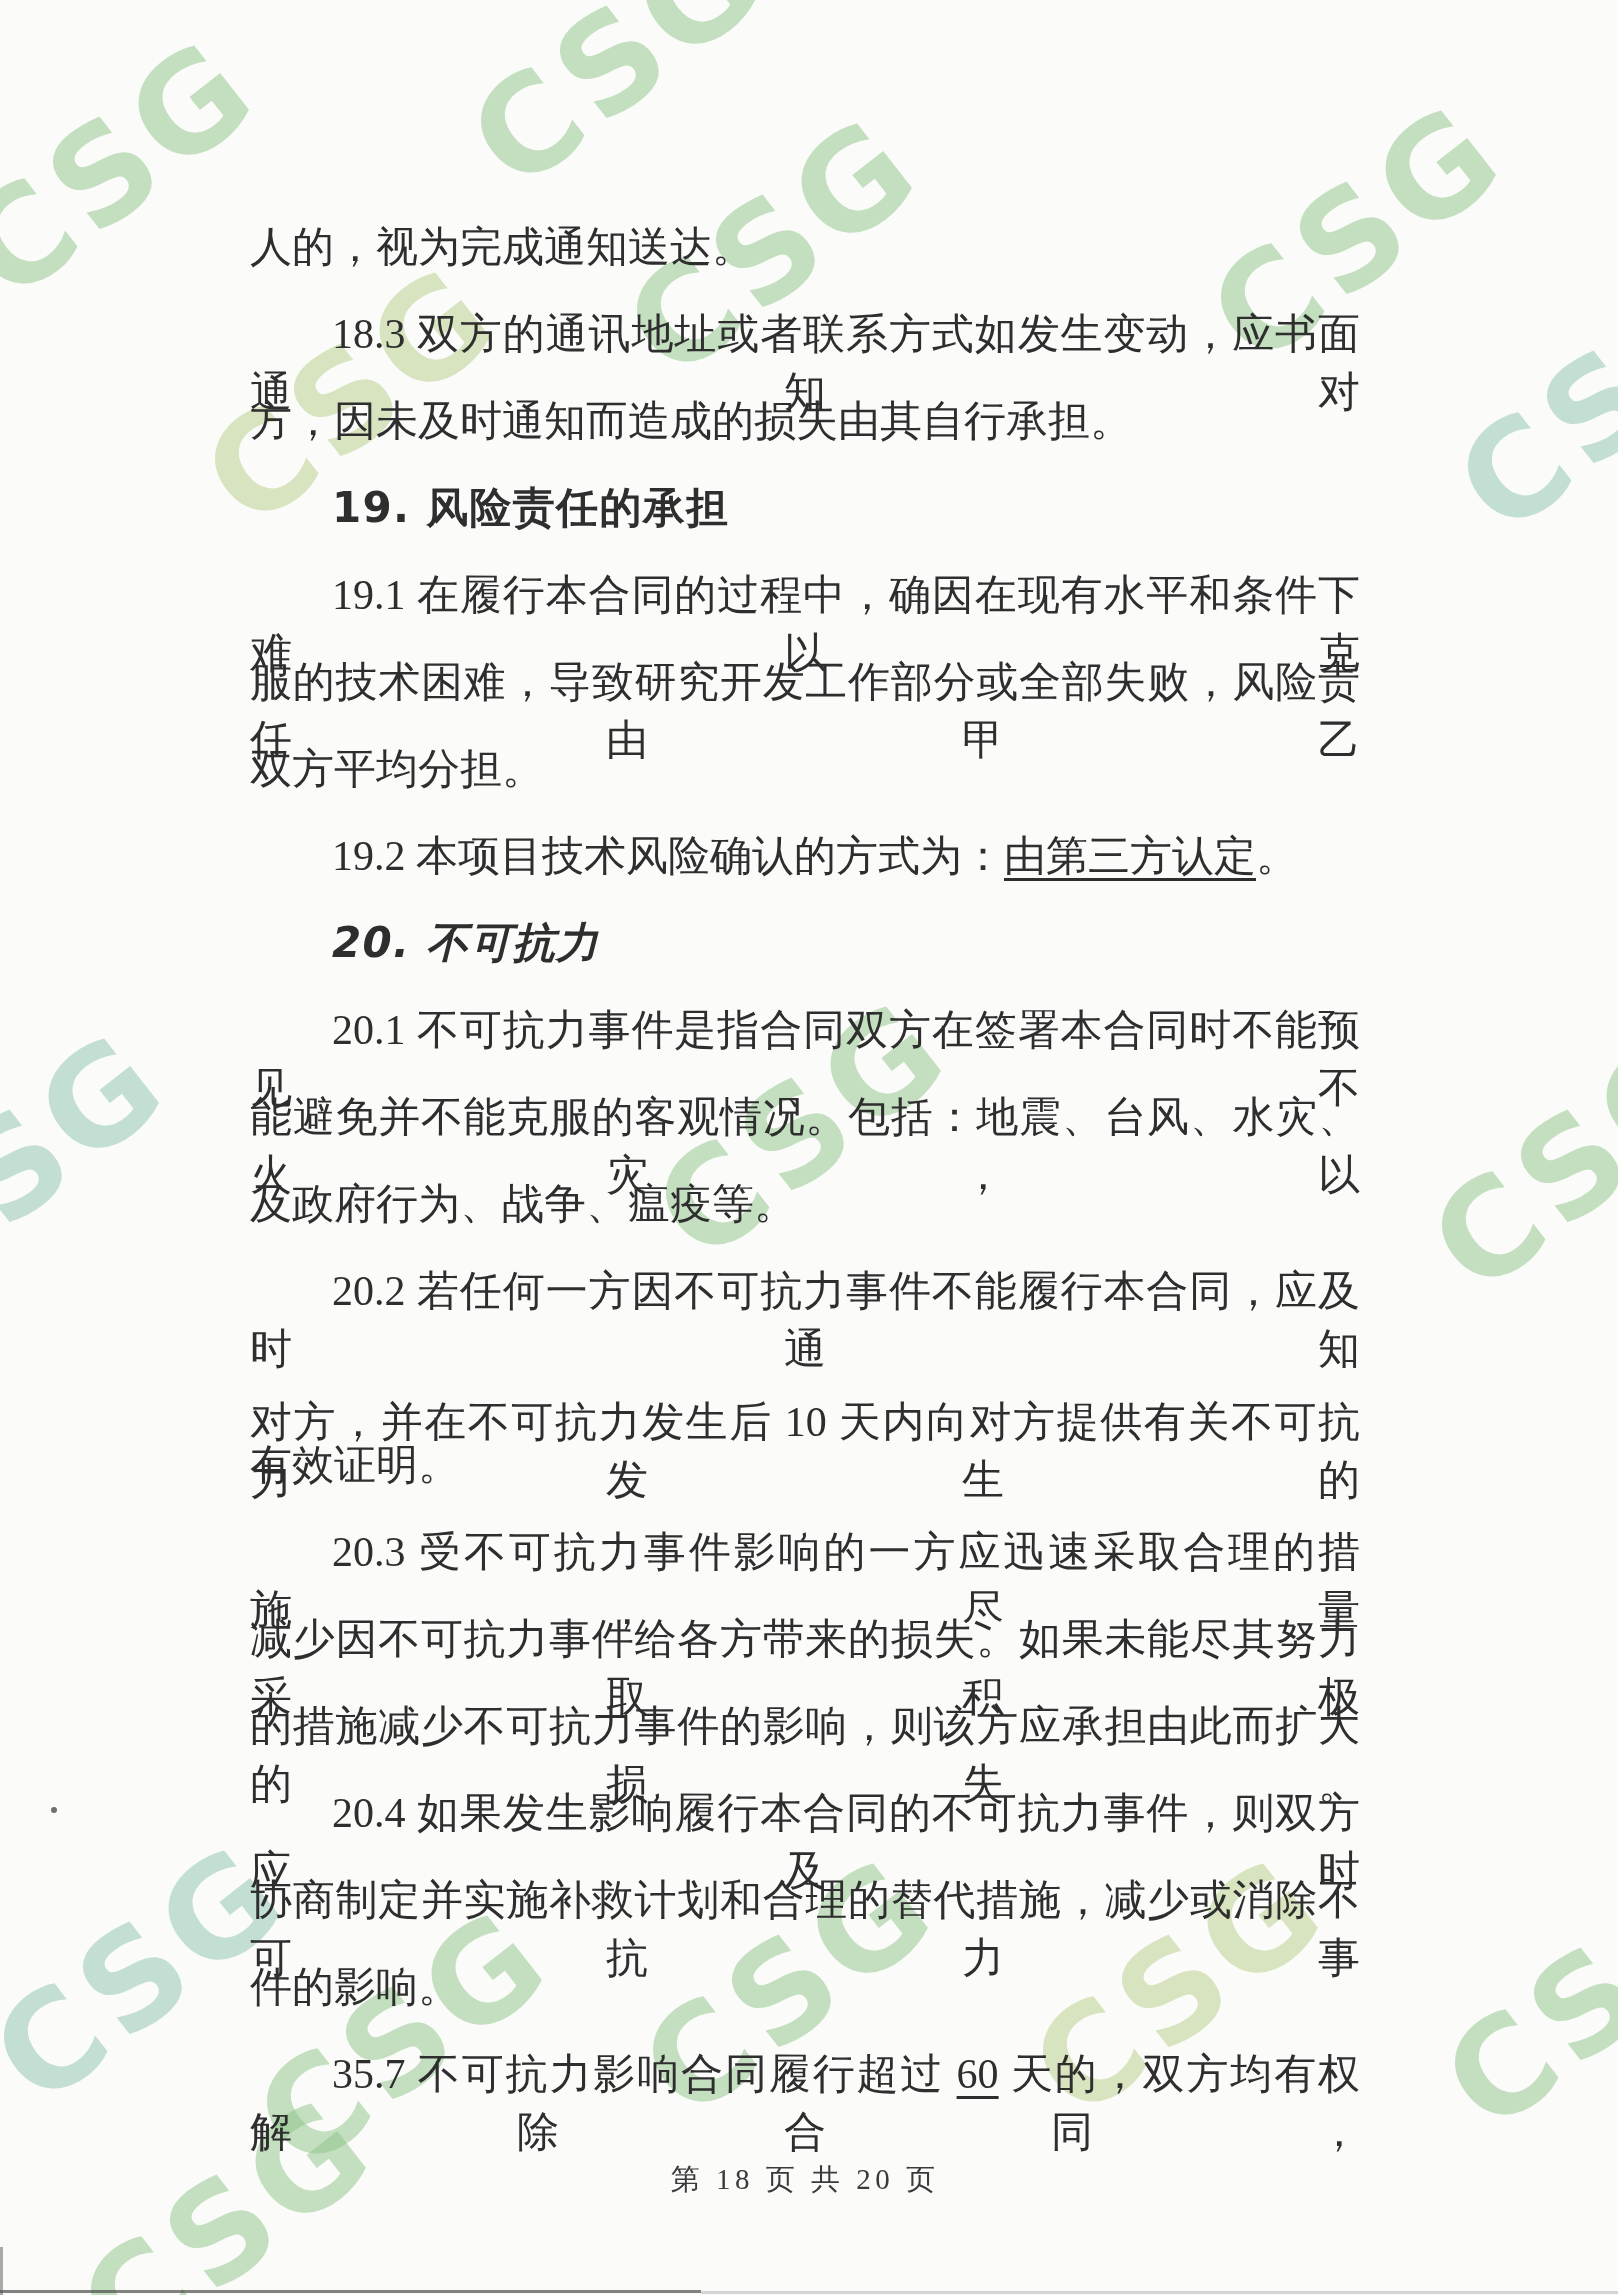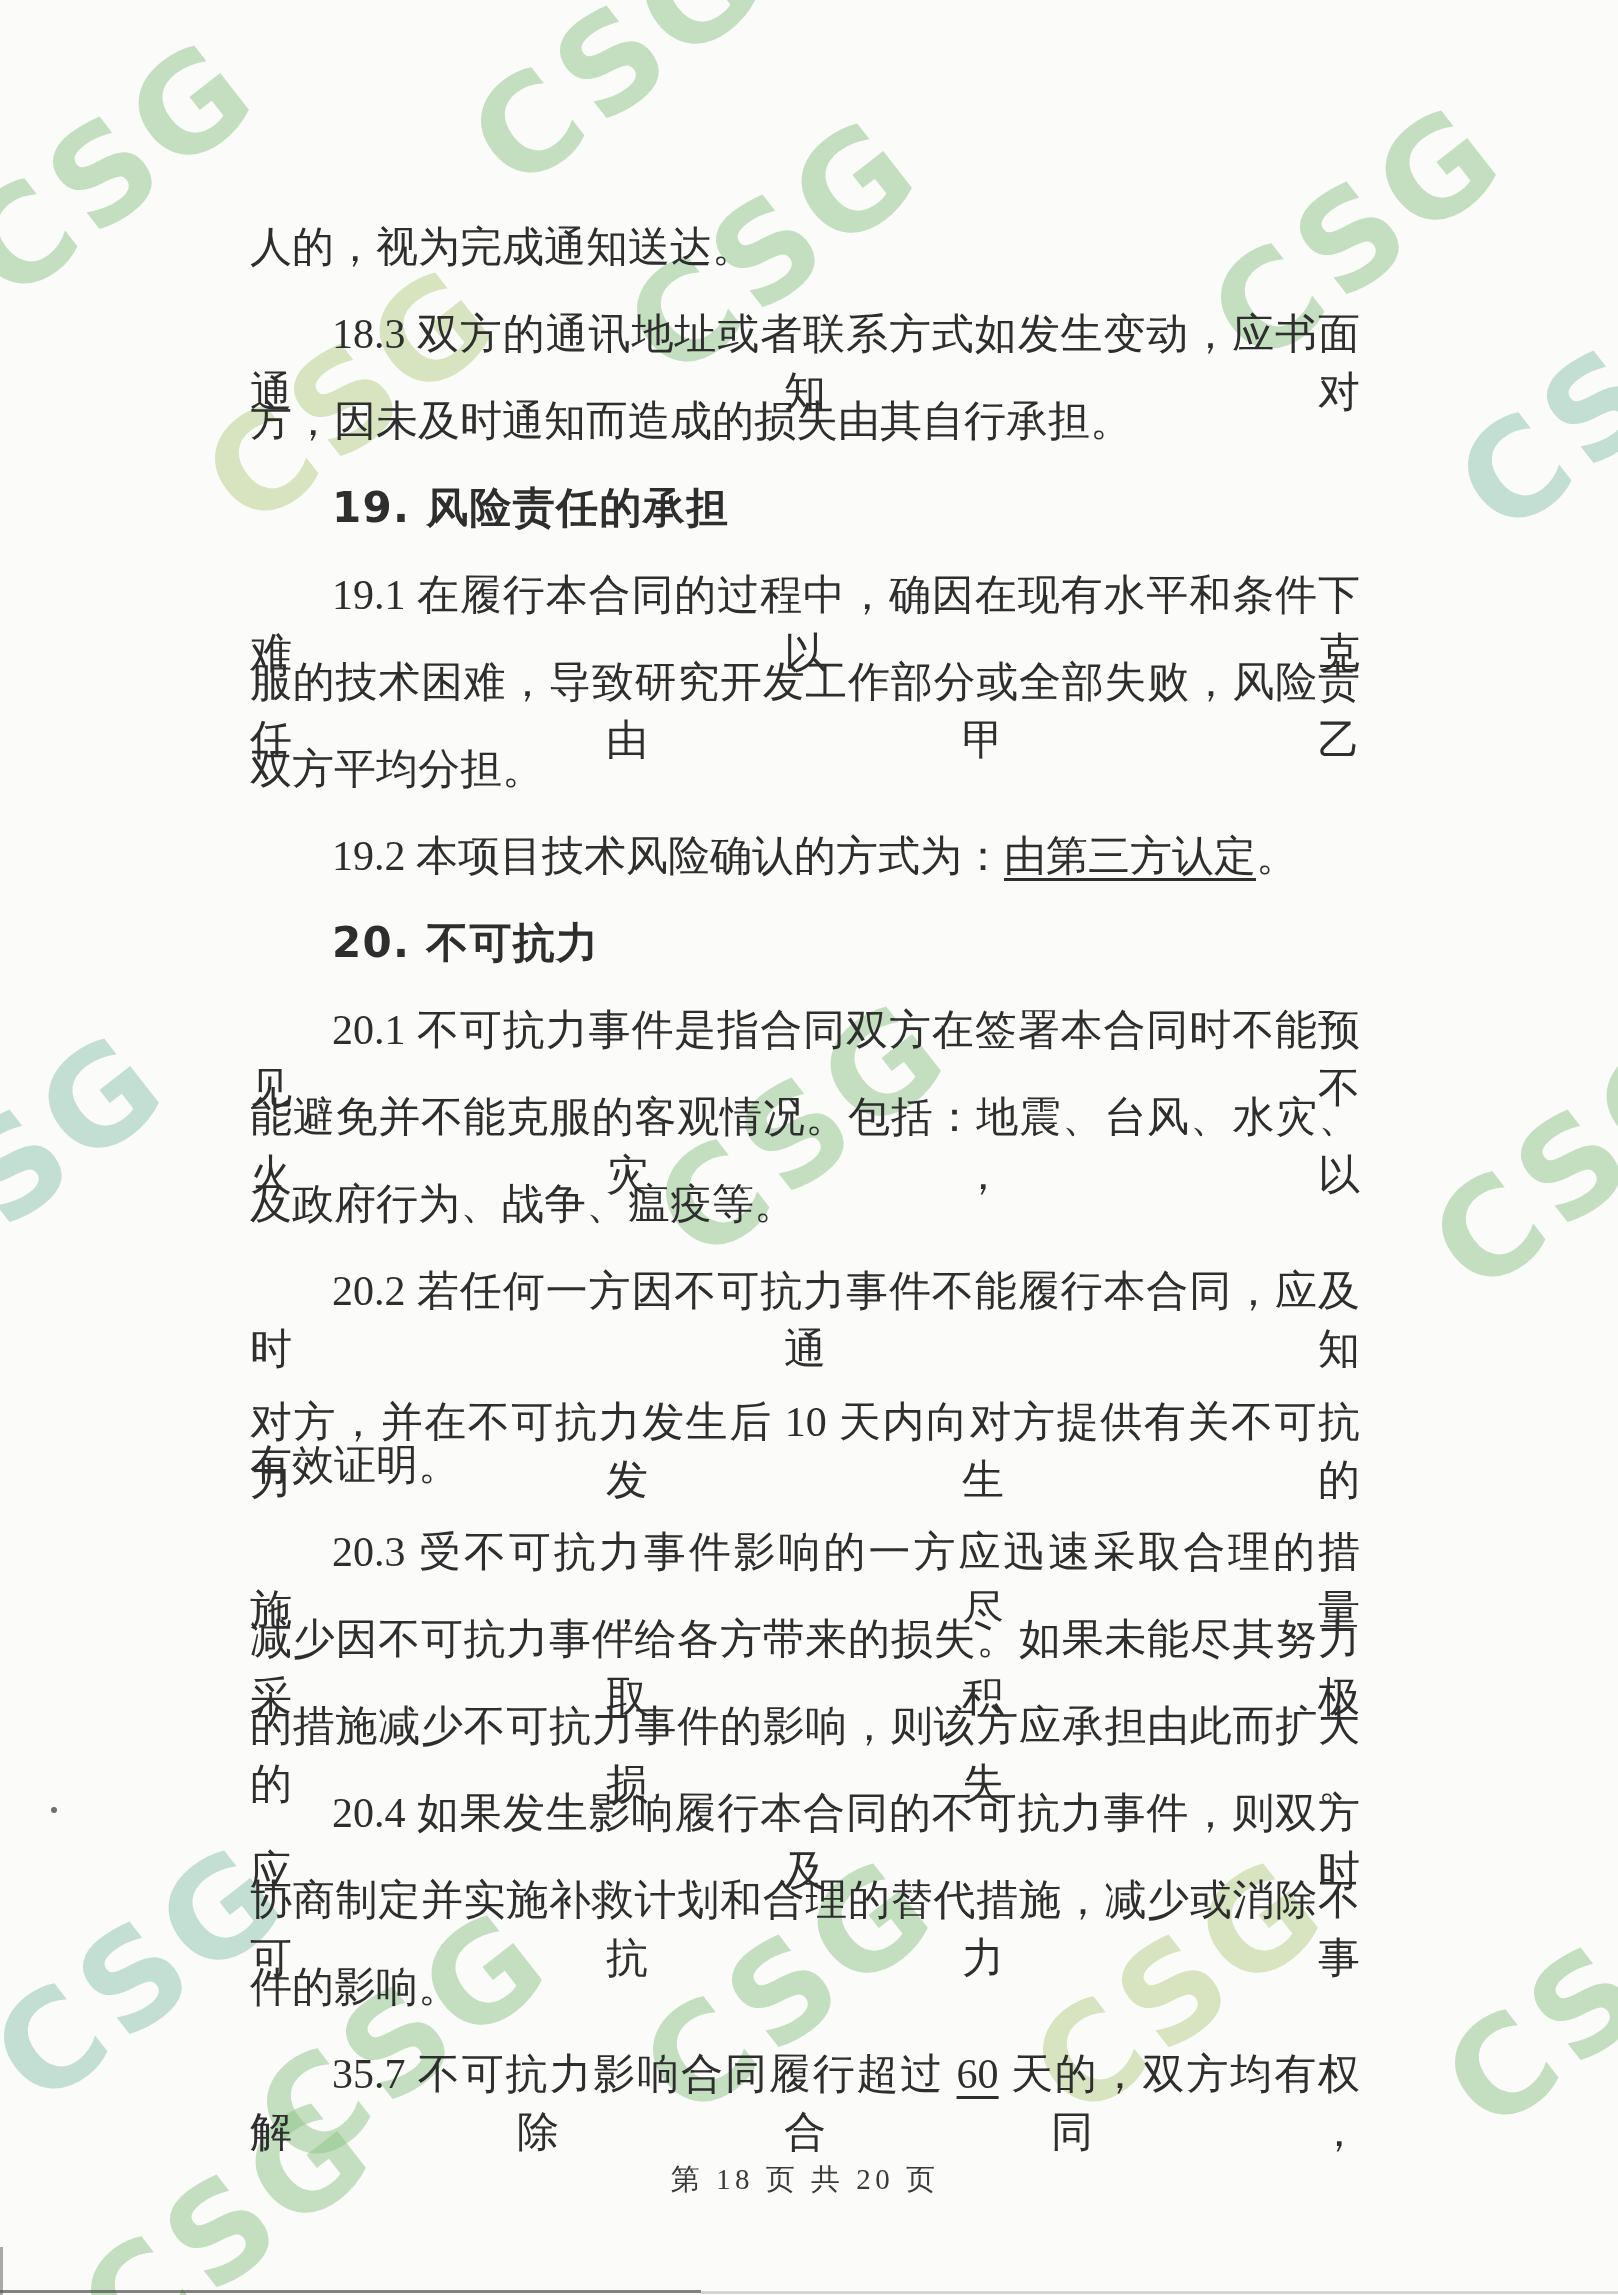--- a/index.html
+++ b/index.html
@@ -98,21 +98,21 @@
     </div>
   <div class="text-layer" id="text-layer">
       <div class="line" style="top: 210px;"><span>人的，视为完成通知送达。</span></div>
       <div class="line indent full" style="top: 297px;"><span>18.3 双方的通讯地址或者联系方式如发生变动，应书面通知对</span></div>
       <div class="line" style="top: 384px;"><span>方，因未及时通知而造成的损失由其自行承担。</span></div>
       <div class="line indent bold" style="top: 471px;"><span>19. 风险责任的承担</span></div>
       <div class="line indent full" style="top: 558px;"><span>19.1 在履行本合同的过程中，确因在现有水平和条件下难以克</span></div>
       <div class="line full" style="top: 645px;"><span>服的技术困难，导致研究开发工作部分或全部失败，风险责任由甲乙</span></div>
       <div class="line" style="top: 732px;"><span>双方平均分担。</span></div>
       <div class="line indent" style="top: 819px;"><span>19.2 本项目技术风险确认的方式为：</span><span class="u">由第三方认定</span><span>。</span></div>
-      <div class="line indent bold" style="top: 906px;"><span>20. 不可抗力</span></div>
+      <div class="line indent bold" style="top: 906px; font-style: italic;"><span>20. 不可抗力</span></div>
       <div class="line indent full" style="top: 993px;"><span>20.1 不可抗力事件是指合同双方在签署本合同时不能预见、不</span></div>
       <div class="line full" style="top: 1080px;"><span>能避免并不能克服的客观情况。包括：地震、台风、水灾、火灾，以</span></div>
       <div class="line" style="top: 1167px;"><span>及政府行为、战争、瘟疫等。</span></div>
       <div class="line indent full" style="top: 1254px;"><span>20.2 若任何一方因不可抗力事件不能履行本合同，应及时通知</span></div>
       <div class="line full" style="top: 1341px; margin-top: 44px;"><span>对方，并在不可抗力发生后 10 天内向对方提供有关不可抗力发生的</span></div>
       <div class="line" style="top: 1428px;"><span>有效证明。</span></div>
       <div class="line indent full" style="top: 1515px; font-family: Liberation Serif, serif;"><span>20.3 受不可抗力事件影响的一方应迅速采取合理的措施，尽量</span></div>
       <div class="line full" style="top: 1602px;"><span>减少因不可抗力事件给各方带来的损失。如果未能尽其努力采取积极</span></div>
       <div class="line full" style="top: 1689px;"><span>的措施减少不可抗力事件的影响，则该方应承担由此而扩大的损失。</span></div>
       <div class="line indent full" style="top: 1776px;"><span>20.4 如果发生影响履行本合同的不可抗力事件，则双方应及时</span></div>

